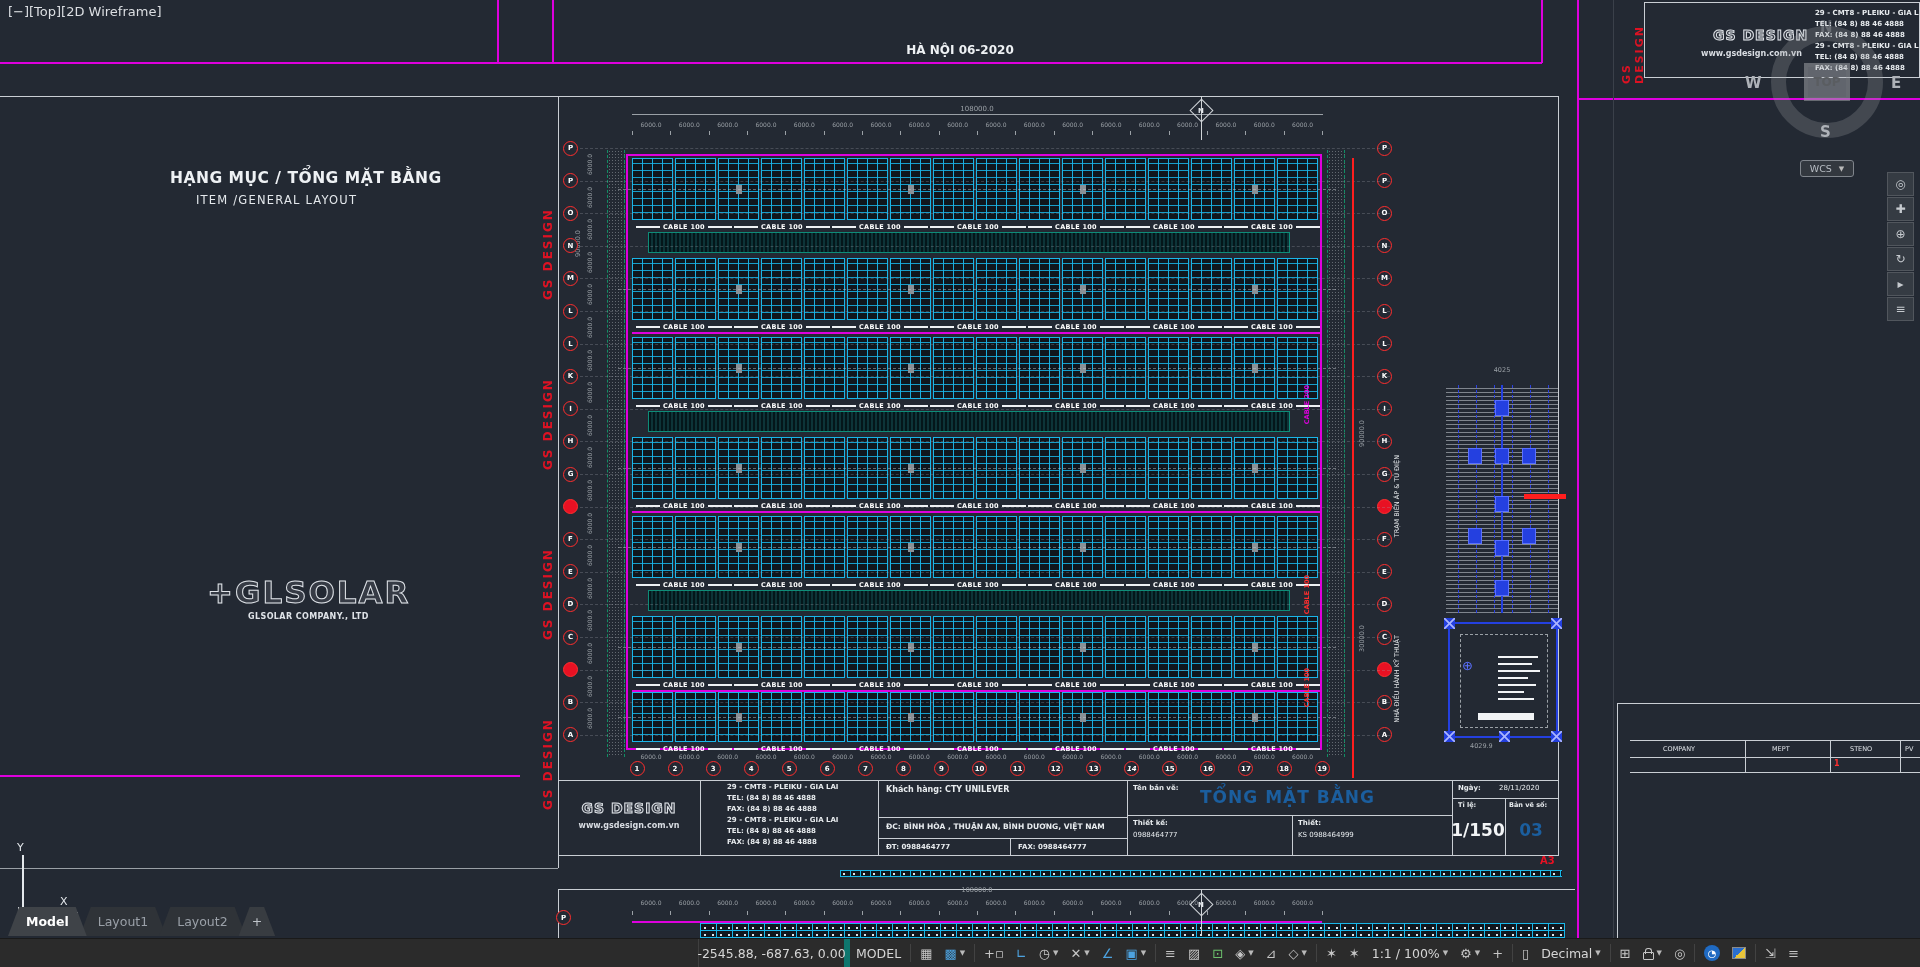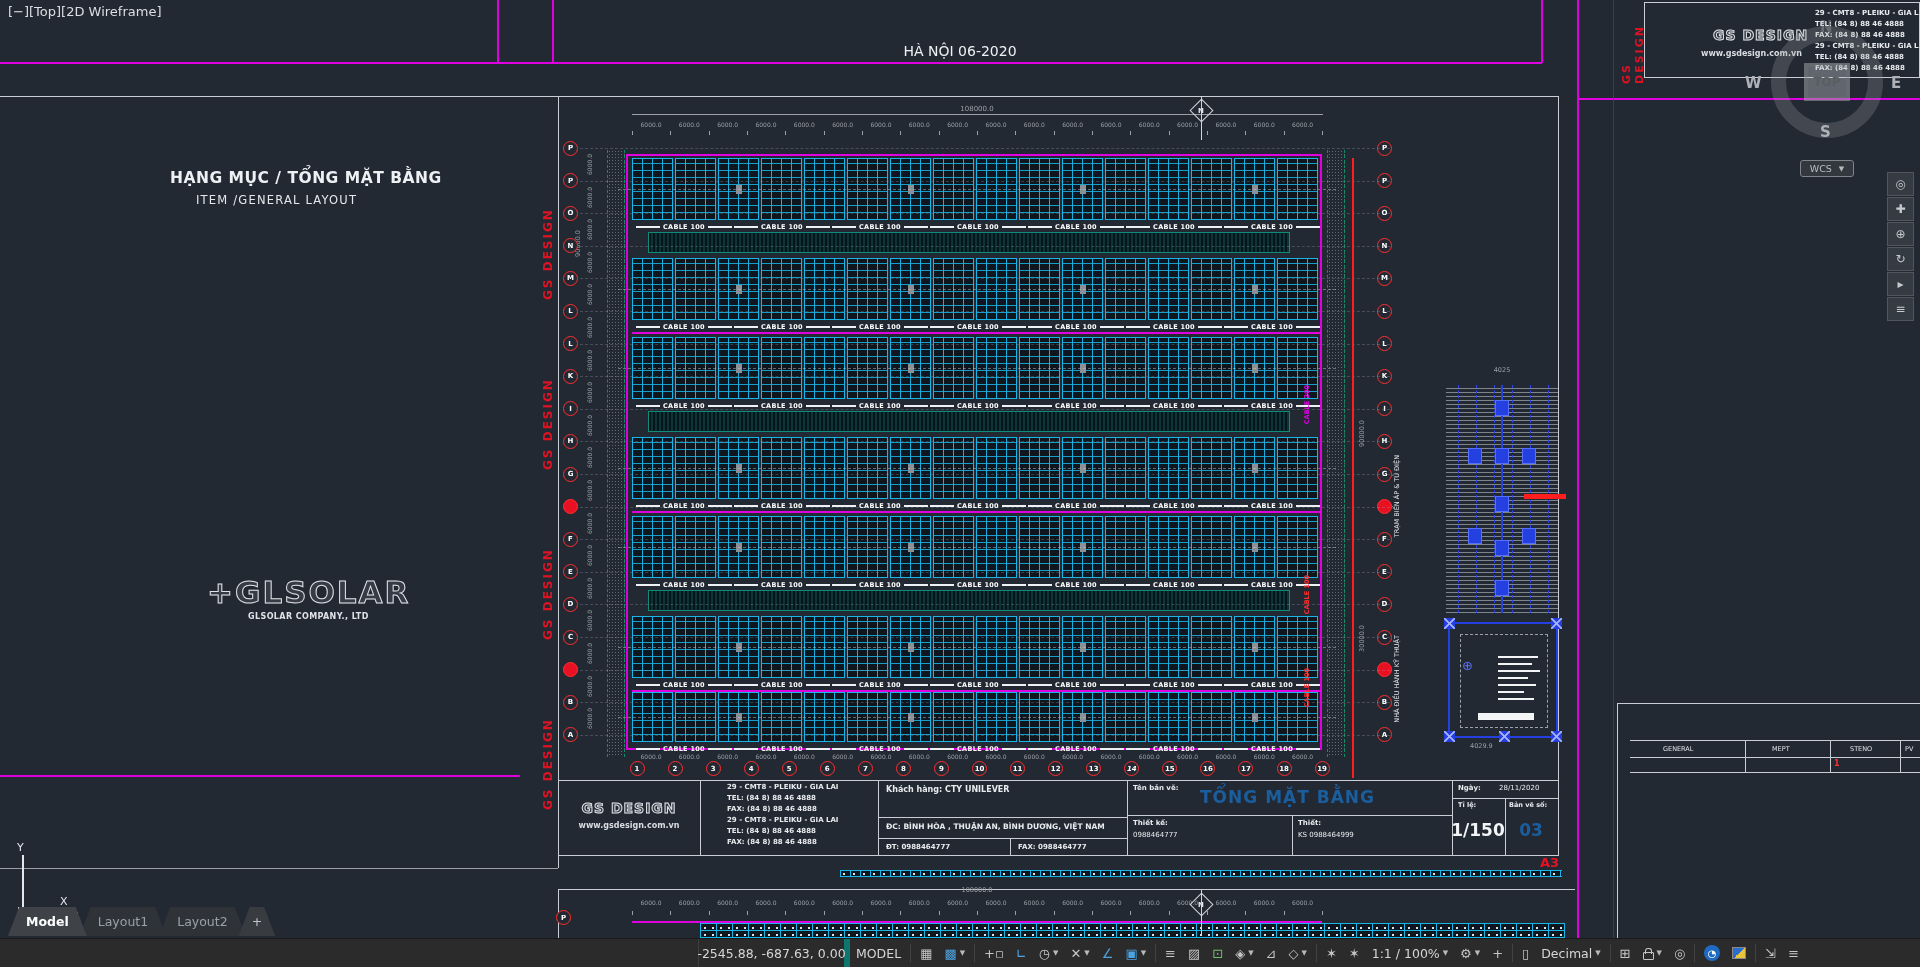--- a/index.html
+++ b/index.html
@@ -119,21 +119,21 @@
 <body>
 
 <div id="stage">
 
   <div id="vplabel">[−][Top][2D Wireframe]</div>
 
   <div class="mag-v" style="left:497px;top:0;height:63px"></div>
   <div class="mag-v" style="left:552px;top:0;height:63px"></div>
   <div class="mag-v" style="left:1541px;top:0;height:63px"></div>
   <div class="mag-h" style="left:0;top:62px;width:1542px"></div>
-  <div class="abs" style="left:960px;top:43px;transform:translateX(-50%);color:#eef1f4;font-size:14px;font-weight:normal">HÀ NỘI 06-2020</div>
+  <div class="abs" style="left:960px;top:43px;transform:translateX(-50%);color:#eef1f4;font-size:12px;font-weight:bold">HÀ NỘI 06-2020</div>
 
   <div id="title-vi">HẠNG MỤC / TỔNG MẶT BẰNG</div>
   <div id="title-en">ITEM /GENERAL LAYOUT</div>
   <div id="glsolar" class="outline-text">+GLSOLAR</div>
   <div id="glsolar-sub">GLSOLAR COMPANY., LTD</div>
   <div class="mag-h" style="left:0;top:775px;width:520px"></div>
 
   <div class="hl" style="left:0;top:96px;width:1558px"></div>
   <div class="vl" style="left:558px;top:96px;height:772px"></div>
   <div class="vl" style="left:1558px;top:96px;height:759px"></div>
@@ -845,21 +845,21 @@
   <div class="tbt" style="left:1133px;top:831px">0988464777</div>
   <div class="tbt b" style="left:1298px;top:819px">Thiết:</div>
   <div class="tbt" style="left:1298px;top:831px">KS 0988464999</div>
 
   <div class="tbt b" style="left:1458px;top:784px">Ngày:</div>
   <div class="tbt" style="left:1499px;top:784px">28/11/2020</div>
   <div class="tbt b" style="left:1458px;top:801px;font-size:6.5px">Tỉ lệ:</div>
   <div class="abs" style="left:1478px;top:820px;transform:translateX(-50%);color:#f2f4f6;font-size:17px;font-weight:bold">1/150</div>
   <div class="tbt b" style="left:1509px;top:801px;font-size:6.5px">Bản vẽ số:</div>
   <div class="abs" style="left:1531px;top:820px;transform:translateX(-50%);color:#1b5e9e;font-size:17px;font-weight:bold">03</div>
-  <div class="abs" style="left:1540px;top:855px;color:#e81123;font-size:13px;font-weight:bold">A3</div>
+  <div class="abs" style="left:1540px;top:855px;color:#e81123;font-size:10px;font-weight:bold">A3</div>
 
   <div id="strip-legend"></div>
 
   <div class="hl" style="left:558px;top:889px;width:1017px"></div>
   <div class="vl" style="left:558px;top:889px;height:49px"></div>
   <div class="dim" style="left:977px;top:886px;transform:translateX(-50%)">108000.0</div>
   <div id="lower-dims">
       <div class="dim" style="left: 632px; top: 899px; width: 38px; text-align: center; font-size: 6px;">6000.0</div>
       <div class="dim" style="left: 670.33px; top: 899px; width: 38px; text-align: center; font-size: 6px;">6000.0</div>
       <div class="dim" style="left: 708.66px; top: 899px; width: 38px; text-align: center; font-size: 6px;">6000.0</div>
@@ -927,21 +927,21 @@
     </div>
 
   <div class="vl" style="left:1617px;top:703px;height:235px"></div>
   <div class="hl" style="left:1617px;top:703px;width:303px"></div>
   <div class="hl" style="left:1630px;top:740px;width:290px"></div>
   <div class="hl" style="left:1630px;top:757px;width:290px"></div>
   <div class="hl" style="left:1630px;top:772px;width:290px"></div>
   <div class="vl" style="left:1745px;top:740px;height:32px"></div>
   <div class="vl" style="left:1830px;top:740px;height:32px"></div>
   <div class="vl" style="left:1900px;top:740px;height:32px"></div>
-  <div class="bt-lbl" style="left:1663px;top:745px">GENERAL</div>
+  <div class="bt-lbl" style="left:1663px;top:745px">COMPANY</div>
   <div class="bt-lbl" style="left:1772px;top:745px">MEPT</div>
   <div class="bt-lbl" style="left:1850px;top:745px">STENO</div>
   <div class="bt-lbl" style="left:1905px;top:745px">PV</div>
   <div class="abs" style="left:1834px;top:759px;color:#ff2e2e;font-size:8px;font-weight:bold">1</div>
 
   <div id="ucs" class="abs" style="left:0;top:840px;width:100px;height:90px;z-index:6">
     <div class="l" style="left:22px;top:15px;width:1.5px;height:58px"></div>
     <div class="l" style="left:22px;top:72px;width:56px;height:1.5px"></div>
     <div class="abs" style="left:18px;top:67px;width:9px;height:9px;border:1.5px solid #e4e8ec"></div>
     <div class="lbl" style="left:17px;top:1px">Y</div>

